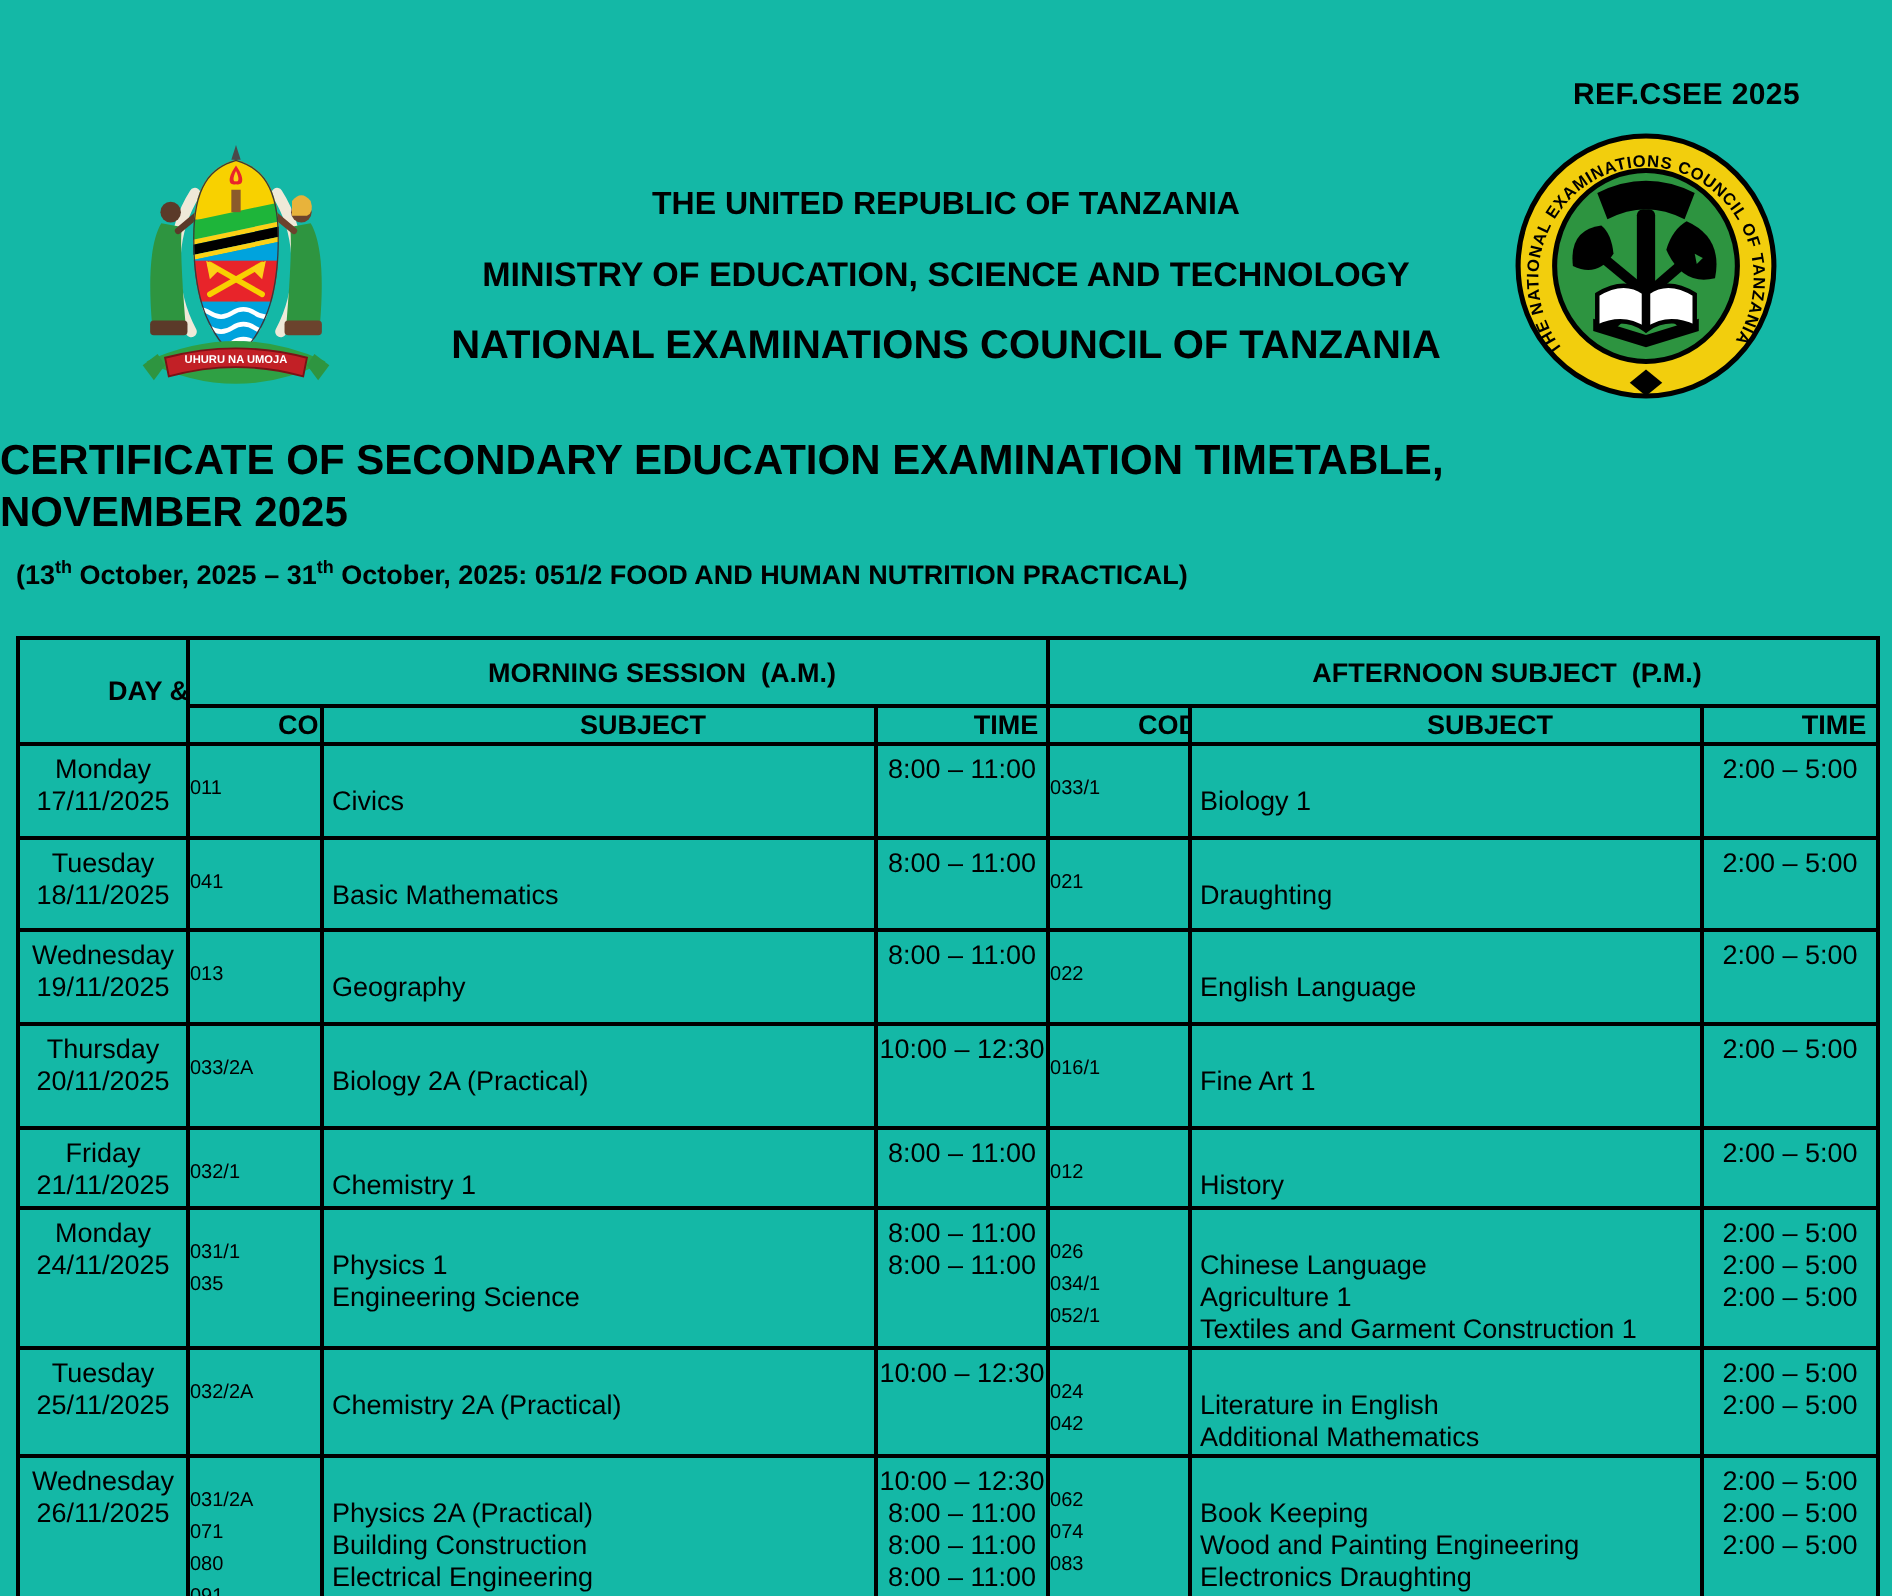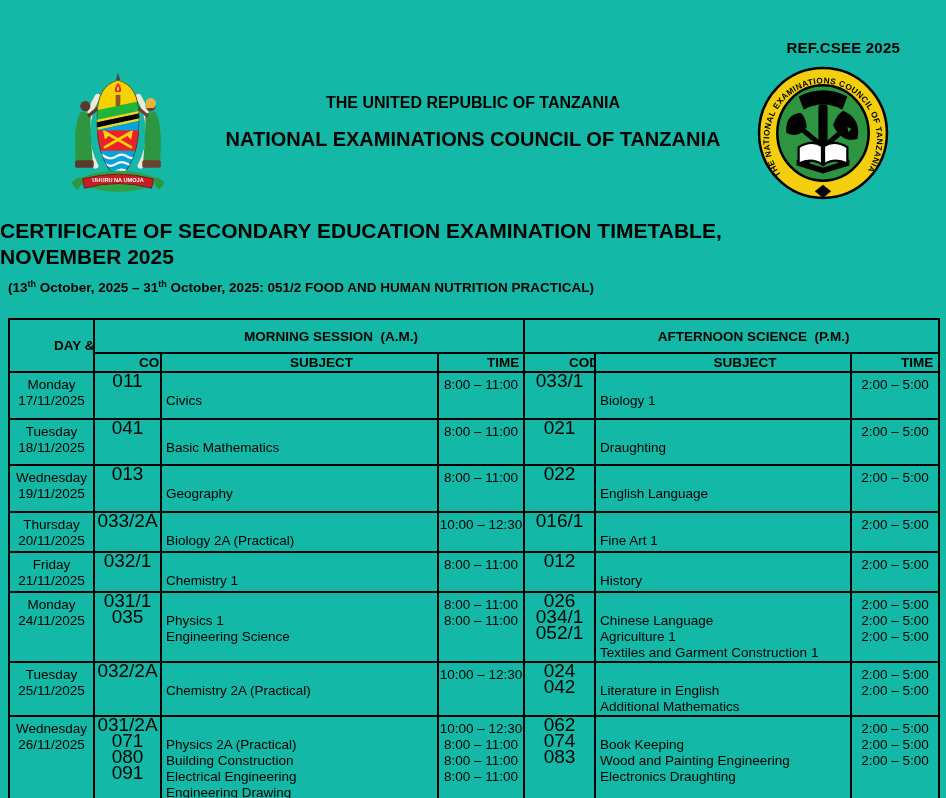--- a/index.html
+++ b/index.html
@@ -75,21 +75,21 @@
     font-weight: bold;
     text-align: center;
     vertical-align: middle;
     white-space: pre;
     padding-left: 44px;
   }
   tr.head-row-1 { height: 34px; }
   tr.head-row-2 { height: 19px; }
 
   td.day-cell     { text-align: center; font-size: 13.5px; line-height: 16px; padding-top: 4px; white-space: pre-line; margin-left: 47px; }
-  td.code-cell    { text-align: center; font-size: 19px; line-height: 16px; padding-top: 0; white-space: pre-line; }
+  td.code-cell    { font-size: 10px; line-height: 16px; padding-top: 14px; white-space: pre-line; }
   td.subject-cell { text-align: left;   font-size: 13.5px; line-height: 16px; padding-top: 20px; padding-left: 4px; white-space: pre-line; }
   td.time-cell    { text-align: center; font-size: 13.5px; line-height: 16px; padding-top: 4px; white-space: pre-line; }
 </style>
 </head>
 <body>
 
 <div class="page">
 
   <div class="ref">REF.CSEE 2025</div>
 
@@ -184,20 +184,21 @@
     <g>
       <path d="M40,92 L66,100 L92,92 L92,98 L66,106 L40,98 Z" fill="#000"></path>
       <path d="M42,80 Q55,72 65,79 L65,97 Q55,90 42,96 Z" fill="#fff" stroke="#000" stroke-width="2.2"></path>
       <path d="M90,80 Q77,72 67,79 L67,97 Q77,90 90,96 Z" fill="#fff" stroke="#000" stroke-width="2.2"></path>
       <line x1="66" y1="78" x2="66" y2="98" stroke="#000" stroke-width="2"></line>
     </g>
   </svg>
 
   <div class="masthead-text">
     <div class="masthead-line1">THE UNITED REPUBLIC OF TANZANIA</div>
+    <div class="masthead-line2">MINISTRY OF EDUCATION, SCIENCE AND TECHNOLOGY</div>
     <div class="masthead-line3">NATIONAL EXAMINATIONS COUNCIL OF TANZANIA</div>
   </div>
 
   <div class="doc-title">
     <div>CERTIFICATE OF SECONDARY EDUCATION EXAMINATION TIMETABLE,</div>
     <div>NOVEMBER 2025</div>
   </div>
 
   <div class="subtitle"><span>(13</span><sup>th</sup><span> October, 2025 – 31</span><sup>th</sup><span> October, 2025: 051/2 FOOD AND HUMAN NUTRITION PRACTICAL)</span></div>
 
@@ -208,21 +209,21 @@
         <col style="width:277px">
         <col style="width:86px">
       <col style="width:71px">
         <col style="width:256px">
         <col style="width:88px">
     </colgroup>
     <thead>
       <tr class="head-row-1">
         <th rowspan="2">DAY &amp; DATE</th>
         <th colspan="3" class="session-header">MORNING SESSION  (A.M.)</th>
-        <th colspan="3" class="session-header">AFTERNOON SCIENCE  (P.M.)</th>
+        <th colspan="3" class="session-header">AFTERNOON SUBJECT  (P.M.)</th>
       </tr>
       <tr class="head-row-2">
         <th>CODE NO.</th>
         <th>SUBJECT</th>
         <th>TIME</th>
         <th>CODE NO.</th>
         <th>SUBJECT</th>
         <th>TIME</th>
       </tr>
     </thead>
@@ -250,21 +251,21 @@
         <tr style="height: 47px;">
           <td class="day-cell">Wednesday
 19/11/2025</td>
           <td class="code-cell">013</td>
           <td class="subject-cell">Geography</td>
           <td class="time-cell">8:00 – 11:00</td>
           <td class="code-cell">022</td>
           <td class="subject-cell">English Language</td>
           <td class="time-cell">2:00 – 5:00</td>
         </tr>
-        <tr style="height: 40px; border-radius: 14px;">
+        <tr style="height: 52px; border-radius: 14px;">
           <td class="day-cell">Thursday
 20/11/2025</td>
           <td class="code-cell">033/2A</td>
           <td class="subject-cell">Biology 2A (Practical)</td>
           <td class="time-cell">10:00 – 12:30</td>
           <td class="code-cell">016/1</td>
           <td class="subject-cell">Fine Art 1</td>
           <td class="time-cell">2:00 – 5:00</td>
         </tr>
         <tr style="height: 40px;">

